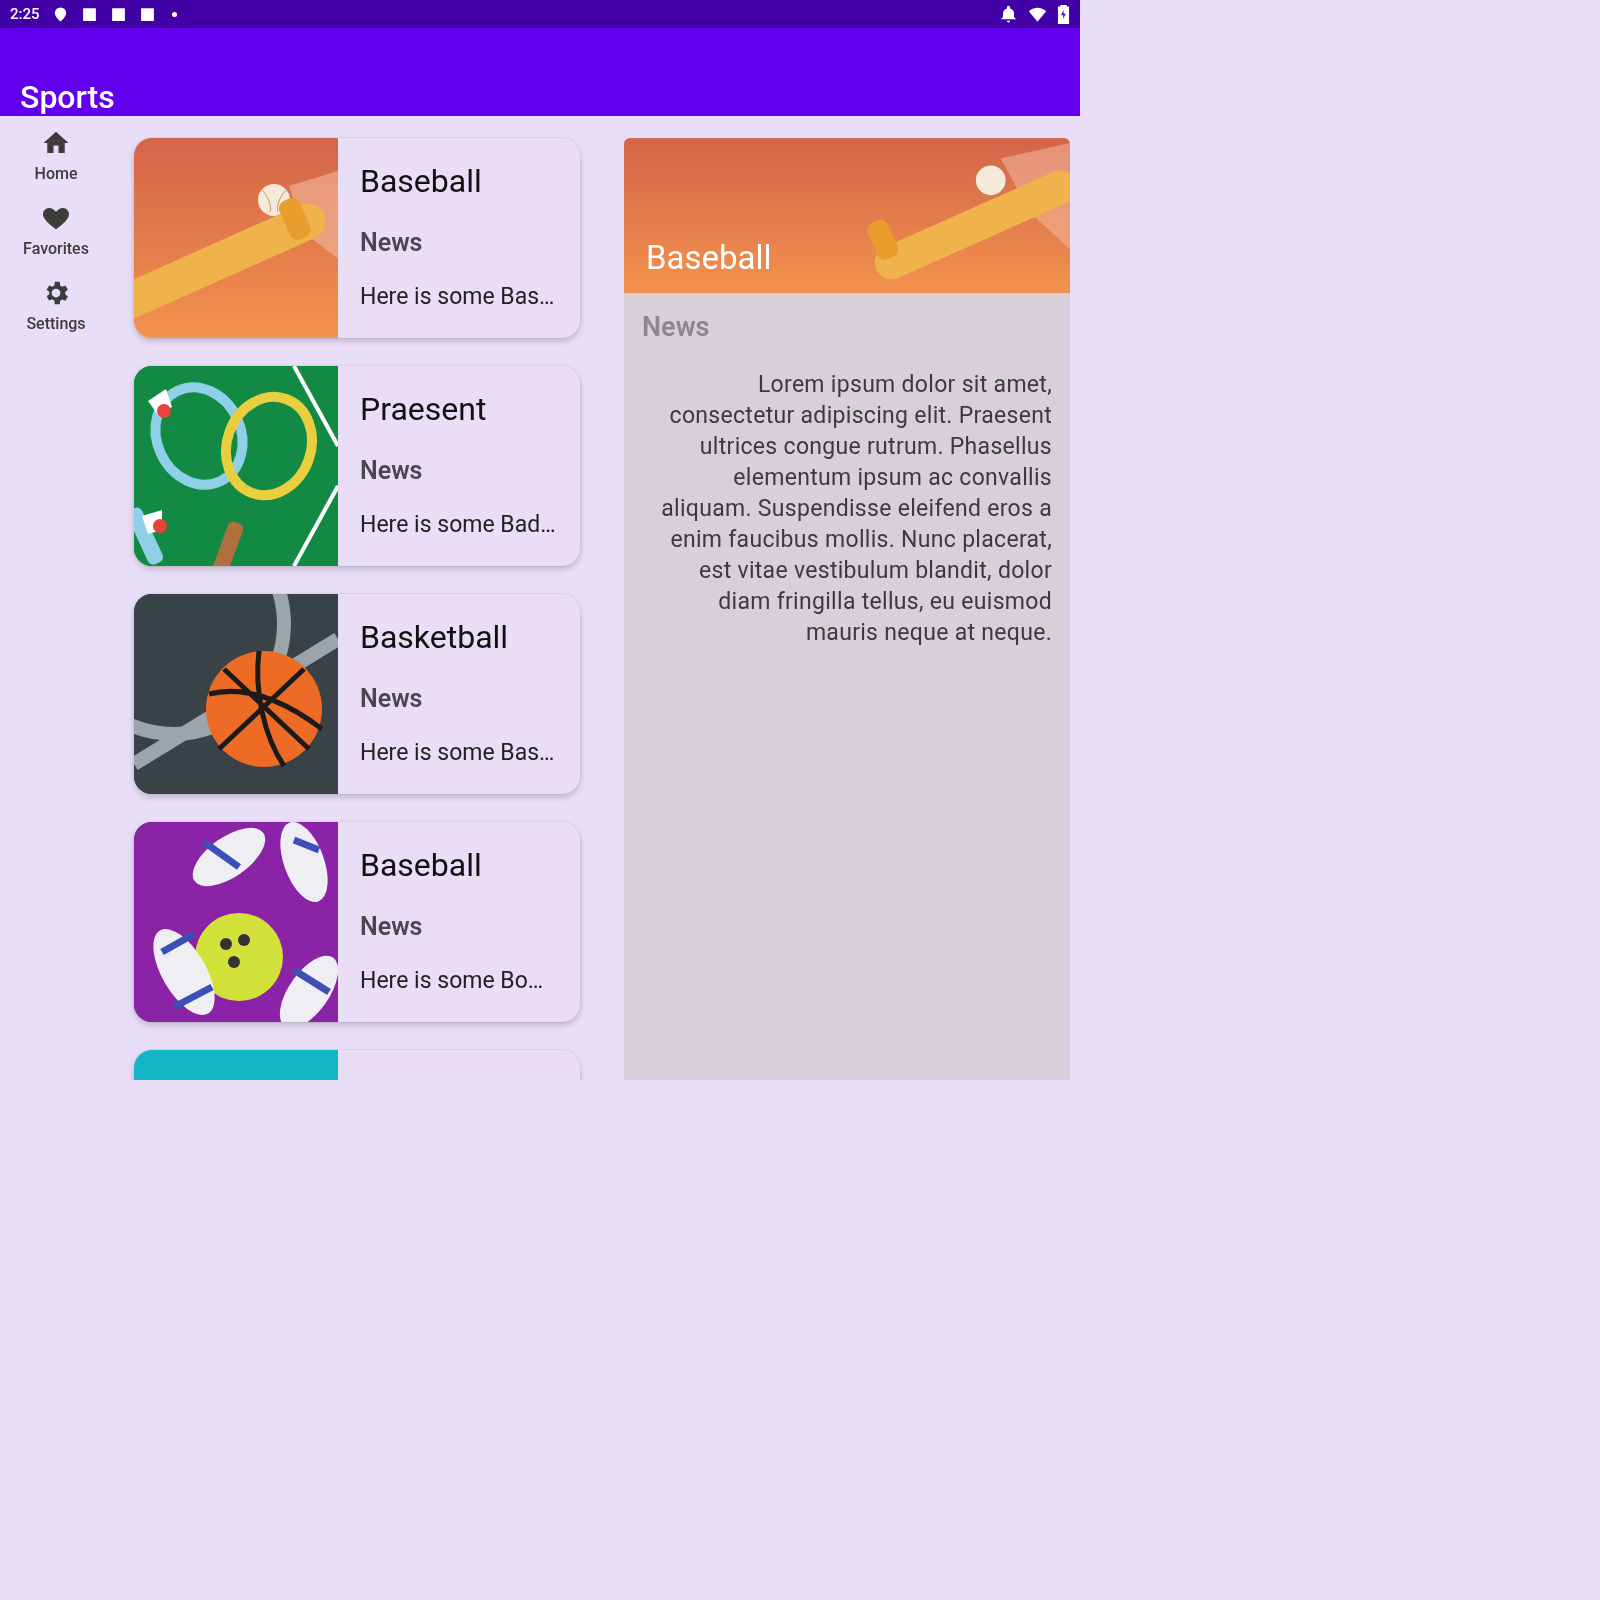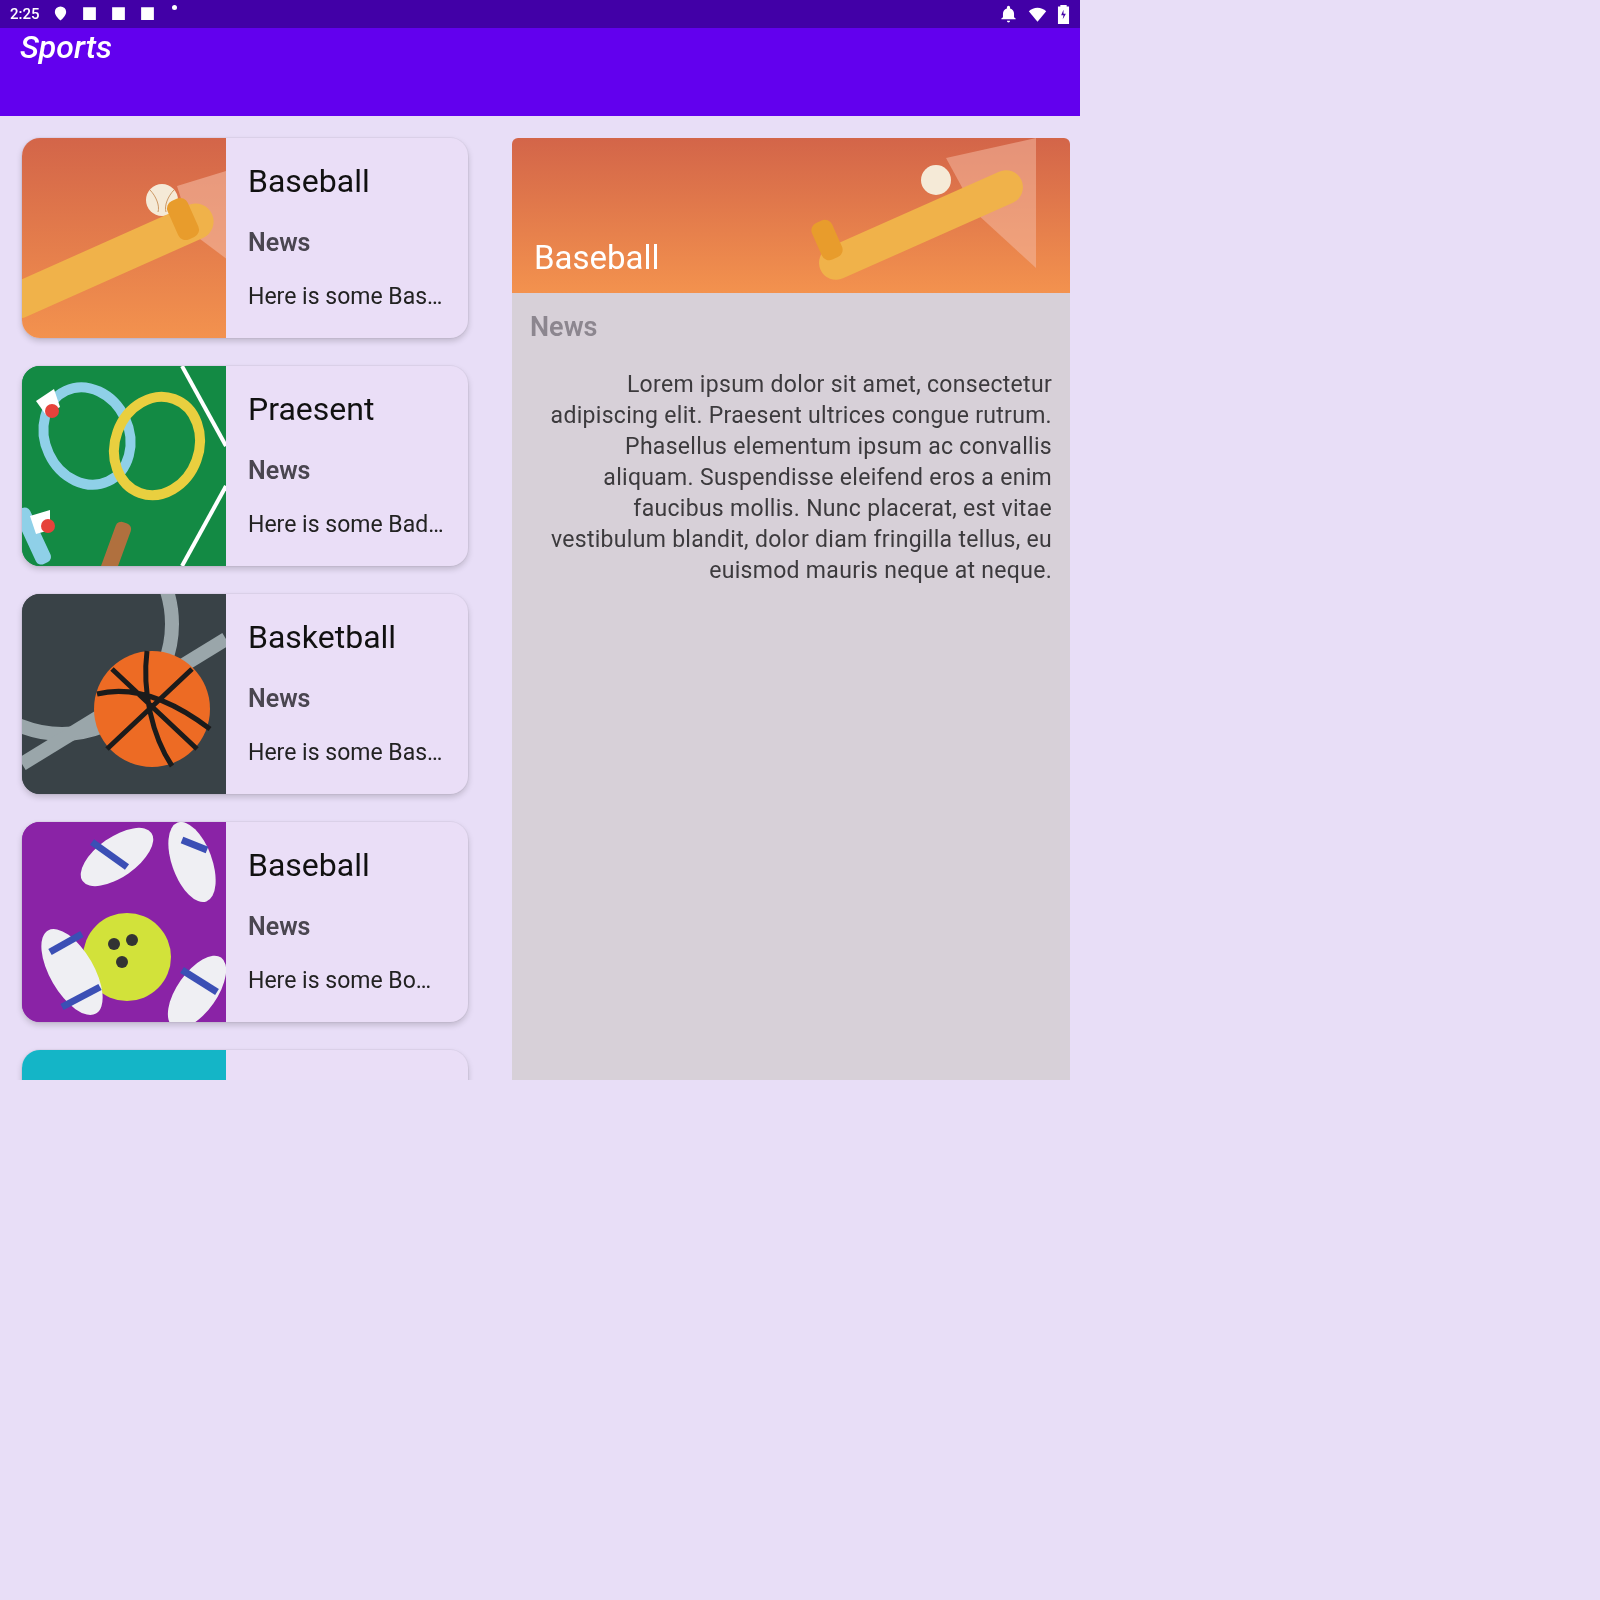--- a/index.html
+++ b/index.html
@@ -1,26 +1,26 @@
 <!DOCTYPE html>
 <html><head>
 <meta charset="utf-8">
 <style>
   * { box-sizing: border-box; margin: 0; padding: 0; }
   html, body { width: 1080px; height: 1080px; font-family: Roboto, "Segoe UI", Arial, sans-serif; background: #e8def7; overflow: hidden; }
   
   
   .status-bar { background: #4200a7; height: 28px; display: flex; align-items: center; padding: 0 10px; color: #fff; font-size: 15px; font-weight: 500; }
-  .status-left { display: flex; gap: 12px; }
+  .status-left { display: flex; align-items: center; gap: 12px; }
   .status-right { margin-left: auto; display: flex; align-items: center; gap: 10px; }
   .status-bar svg { fill: #fff; }
   .dot { width:5px;height:5px;border-radius:50%;background:#fff;display:inline-block;margin-left:4px;}
   
   
-  .app-bar { background: #6200ee; height: 88px; display: flex; align-items: flex-start; padding: 0 20px; font-style: italic; }
+  .app-bar { background: #6200ee; height: 88px; display: flex; align-items: flex-end; padding: 0 20px; }
   .app-bar-title { color: #fff; font-size: 32px; font-weight: 500; }
   
   
   .content { display: flex; height: calc(1080px - 28px - 88px); }
   
   
   .nav-rail { width: 112px; flex: 0 0 112px; background: #e8def7; }
   .nav-item { display:flex; flex-direction:column; align-items:center; justify-content:center; padding: 12px 4px 8px; cursor:pointer; }
   .nav-item svg { width:30px; height:30px; fill:#3c3c3c; }
   .nav-item span { font-size:16px; color:#3c3c3c; margin-top:6px; font-weight:500; }
@@ -86,20 +86,40 @@
       </svg>
   </div>
 </div>
 
 <div class="app-bar">
   <span class="app-bar-title">Sports</span>
 </div>
 
 <div class="content">
 
+  <div class="nav-rail">
+    <div class="nav-item">
+      <svg viewBox="0 0 24 24">
+          <path d="M12 3 2 12h3v8h5v-6h4v6h5v-8h3z"></path>
+        </svg>
+      <span>Home</span>
+    </div>
+    <div class="nav-item">
+      <svg viewBox="0 0 24 24">
+          <path d="M12 21s-8-5.3-10-10c-1.4-3.3 1-7 4.5-7 2 0 3.7 1.2 5.5 3 1.8-1.8 3.5-3 5.5-3 3.5 0 5.9 3.7 4.5 7-2 4.7-10 10-10 10z"></path>
+        </svg>
+      <span>Favorites</span>
+    </div>
+    <div class="nav-item">
+      <svg viewBox="0 0 24 24">
+          <path d="M19.4 13a7.5 7.5 0 0 0 0-2l2.1-1.6-2-3.4-2.5 1a7.5 7.5 0 0 0-1.7-1L15 3h-4l-.3 2.9a7.5 7.5 0 0 0-1.7 1l-2.5-1-2 3.4L6.6 11a7.5 7.5 0 0 0 0 2l-2.1 1.6 2 3.4 2.5-1a7.5 7.5 0 0 0 1.7 1L11 21h4l.3-2.9a7.5 7.5 0 0 0 1.7-1l2.5 1 2-3.4zM12 15.5A3.5 3.5 0 1 1 15.5 12 3.5 3.5 0 0 1 12 15.5z"></path>
+        </svg>
+      <span>Settings</span>
+    </div>
+  </div>
 
   <div class="list-col">
 
     <div class="card">
       <div class="thumb art-baseball">
         <svg class="sport-svg" viewBox="0 0 204 200">
           <polygon points="155,48 230,25 230,140 170,95" fill="#f4b8a0" opacity=".6"></polygon>
           <circle cx="140" cy="62" r="16" fill="#f5ead7"></circle>
           <path d="M128 52c6 6 10 16 8 22M152 52c-6 6-10 16-8 22" stroke="#c96" fill="none"></path>
           <rect x="-30" y="105" width="230" height="36" rx="18" fill="#f0b24a" transform="rotate(-24 85 123)"></rect>

